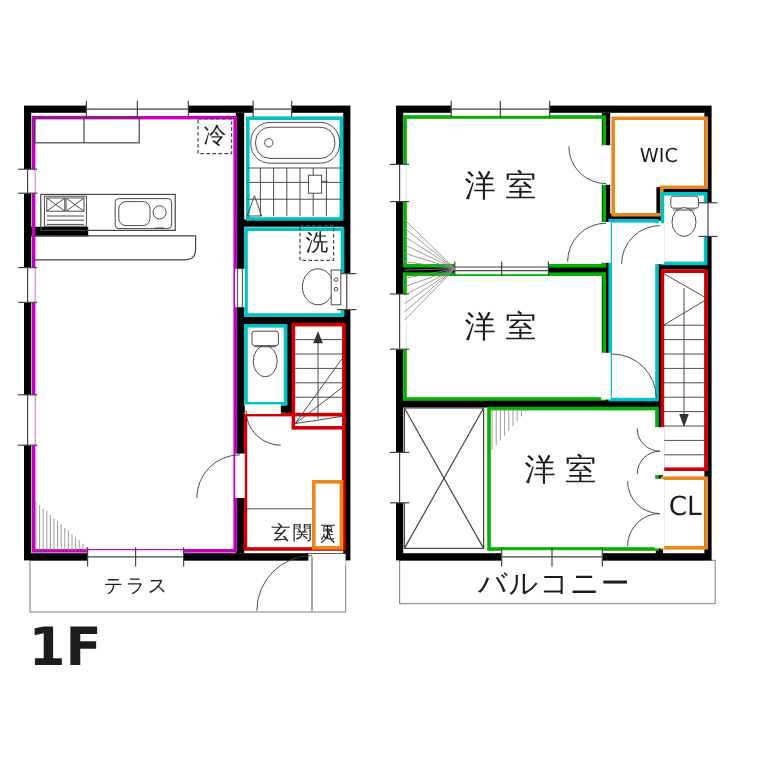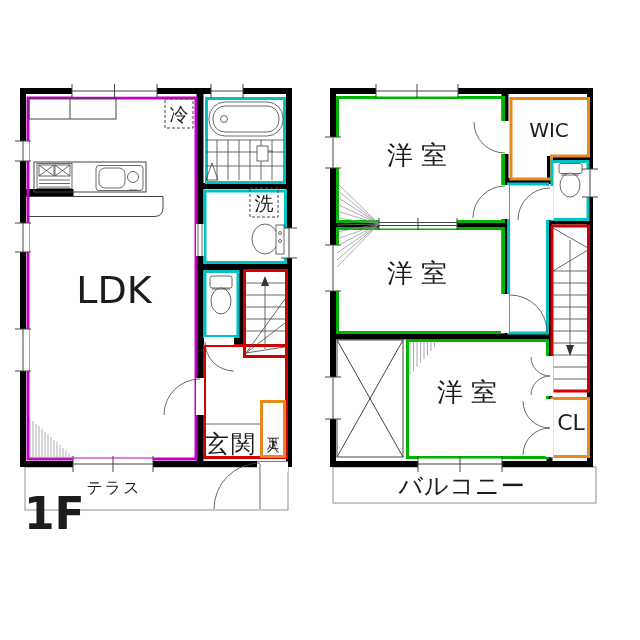--- a/index.html
+++ b/index.html
@@ -377,28 +377,27 @@
           <line x1="420.5" y1="341" x2="420.5" y2="363"></line>
       <line x1="424" y1="341" x2="424" y2="359"></line>
           <line x1="427.5" y1="341" x2="427.5" y2="355"></line>
       <line x1="431" y1="341" x2="431" y2="351"></line>
           <line x1="434.5" y1="341" x2="434.5" y2="347"></line>
       <line x1="438" y1="341" x2="438" y2="343"></line>
     </g>
   </g>
 </svg>
 
-  <div class="lbl" style="left:114px;top:290px;font-size:38px;font-weight:500;">LDK</div>
   <div class="lbl" style="left:179px;top:114px;font-size:19px;">冷</div>
   <div class="lbl" style="left:264px;top:203px;font-size:19px;">洗</div>
-  <div class="lbl" style="left:231px;top:444px;font-size:24px;letter-spacing:2px;">玄関</div>
+  <div class="lbl" style="left:244px;top:444px;font-size:16px;letter-spacing:2px;">玄関</div>
   <div class="lbl vert" style="left:273px;top:429px;font-size:12.5px;">下足入</div>
   <div class="lbl" style="left:114px;top:488px;font-size:16px;letter-spacing:2px;">テラス</div>
-  <div class="lbl corner" style="left:24px;top:492px;font-size:44px;font-weight:600;">1F</div>
+  <div class="lbl corner" style="left:24px;top:518px;font-size:44px;font-weight:600;">1F</div>
 
   <div class="lbl" style="left:417px;top:155px;font-size:26px;letter-spacing:8px;padding-left:8px;">洋室</div>
   <div class="lbl" style="left:417px;top:273px;font-size:26px;letter-spacing:8px;padding-left:8px;">洋室</div>
   <div class="lbl" style="left:467px;top:392px;font-size:26px;letter-spacing:8px;padding-left:8px;">洋室</div>
-  <div class="lbl" style="left:549px;top:130px;font-size:20px;">WIC</div>
+  <div class="lbl" style="left:549px;top:130px;font-size:16px;">WIC</div>
   <div class="lbl" style="left:571px;top:423px;font-size:22px;">CL</div>
   <div class="lbl" style="left:462px;top:486px;font-size:24px;letter-spacing:1px;">バルコニー</div>
 
 </div>
 
 </body></html>

